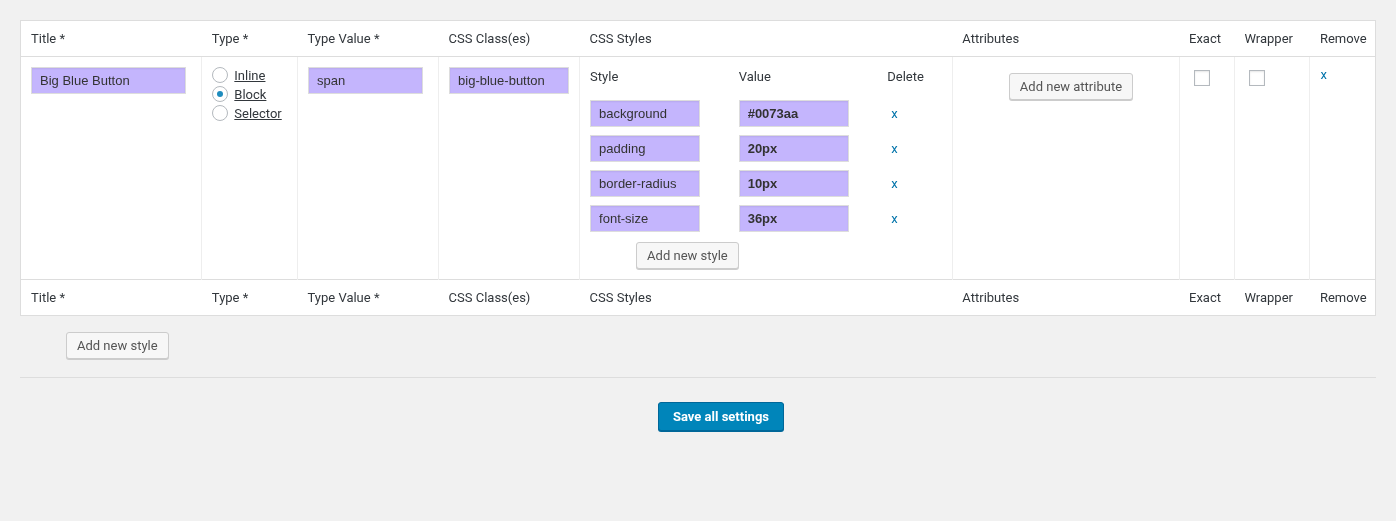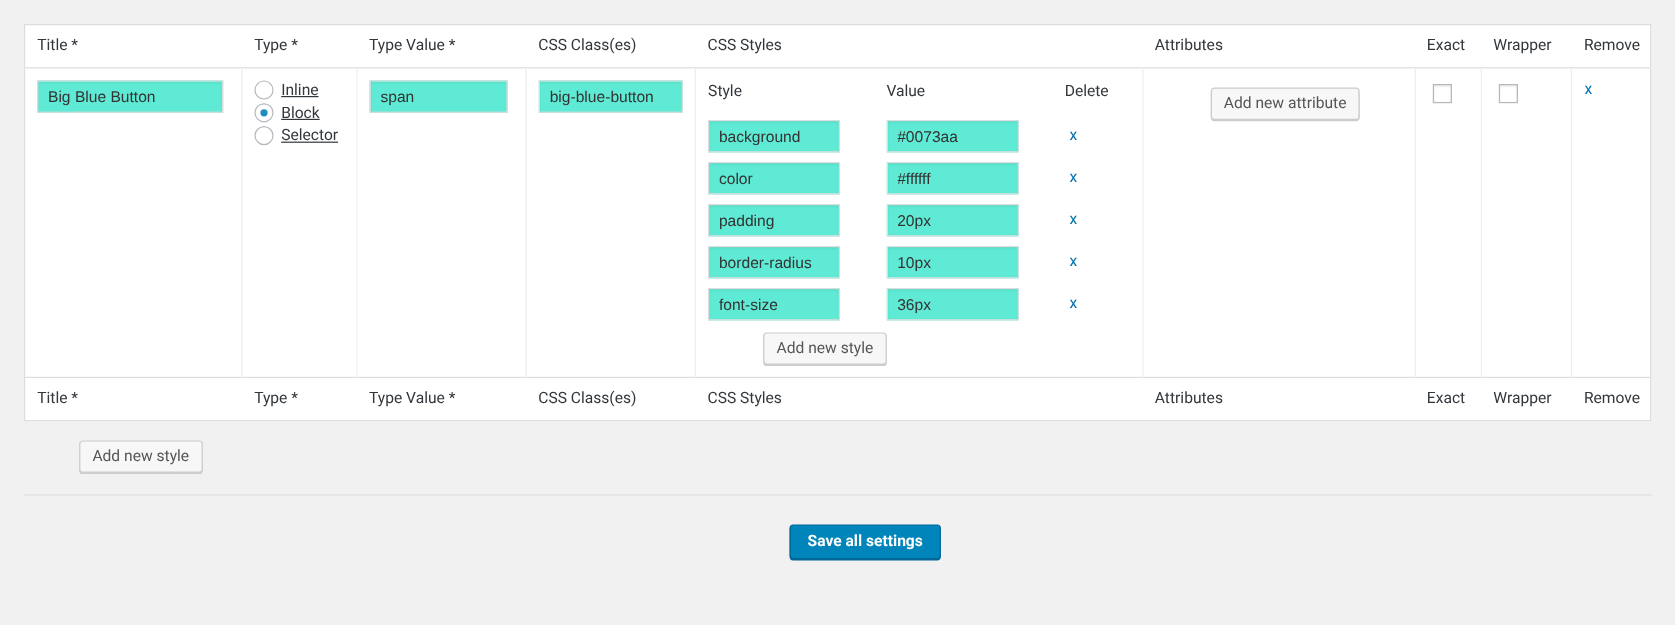--- a/index.html
+++ b/index.html
@@ -37,28 +37,28 @@
     vertical-align: top;
     border-left: 1px solid #eee;
   }
   table.main > tbody > tr > td:first-child { border-left: none; }
   input[type=text] {
     border: 1px solid #ddd;
     box-shadow: inset 0 1px 2px rgba(0,0,0,.07);
     padding: 5px 8px;
     font-size: 13px;
     border-radius: 0;
-    background: #5eead4;
+    background: #c4b5fd;
     color: #333;
   }
   .title-input { width: 155px; }
   .tv-input { width: 115px; }
   .css-input { width: 120px; }
   .style-name { width: 110px; }
-  .style-val { width: 110px; }
+  .style-val { width: 110px; font-weight: bold; }
   .radio-group label {
     display: flex;
     align-items: center;
     gap: 6px;
     margin-bottom: 3px;
     cursor: pointer;
     text-decoration: underline;
   }
   input[type=radio] {
     appearance: none;
@@ -215,25 +215,20 @@
               <th>Delete</th>
             </tr>
           </thead>
           <tbody>
             <tr>
               <td><input type="text" class="style-name" value="background" style=""></td>
               <td><input type="text" class="style-val" value="#0073aa" style=""></td>
               <td><span class="delete-x">x</span></td>
             </tr>
             <tr>
-              <td><input type="text" class="style-name" value="color" style=""></td>
-              <td><input type="text" class="style-val" value="#ffffff" style=""></td>
-              <td><span class="delete-x">x</span></td>
-            </tr>
-            <tr>
               <td><input type="text" class="style-name" value="padding" style=""></td>
               <td><input type="text" class="style-val" value="20px" style=""></td>
               <td><span class="delete-x">x</span></td>
             </tr>
             <tr>
               <td><input type="text" class="style-name" value="border-radius" style=""></td>
               <td><input type="text" class="style-val" value="10px" style=""></td>
               <td><span class="delete-x">x</span></td>
             </tr>
             <tr>

